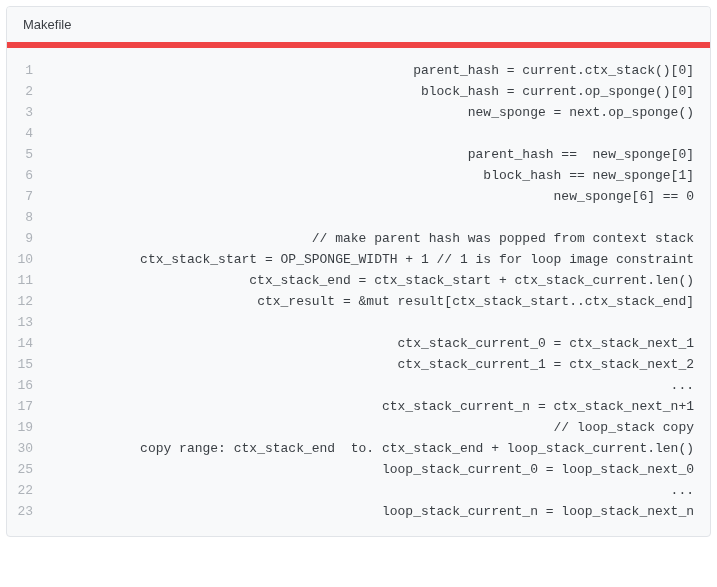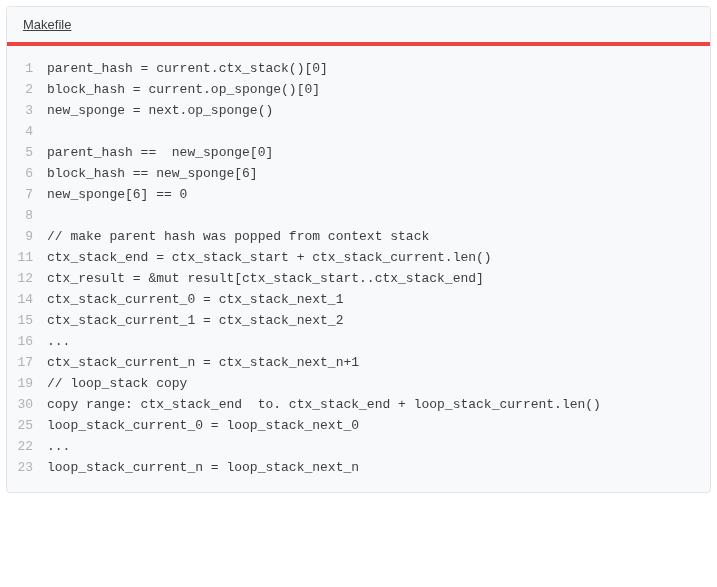--- a/index.html
+++ b/index.html
@@ -10,25 +10,24 @@
   }
   .code-block {
     border: 1px solid #e1e4e8;
     border-radius: 4px;
     background: #f8f9fa;
     width: 705px;
     overflow: hidden;
   }
   .code-header {
     padding: 10px 16px;
-    border-bottom: 4px solid #ef4444;
+    border-bottom: 6px solid #ef4444;
     font-size: 13px;
     color: #3b3f44;
     background: #f8f9fa;
-    text-decoration: underline;
   }
   .code-body {
     padding: 12px 0 14px 0;
     font-family: SFMono-Regular, Consolas, "Liberation Mono", Menlo, monospace;
     font-size: 13px;
     line-height: 21px;
     color: #3a3f44;
     overflow-x: auto;
   }
   .code-line {
@@ -39,41 +38,44 @@
     width: 40px;
     flex: 0 0 40px;
     text-align: right;
     color: #aeb3b9;
     padding-right: 14px;
     user-select: none;
   }
   .line-content {
     flex: 1;
     padding-right: 16px;
+    text-align: right;
   }
 </style>
 </head>
 <body>
 
 <div class="code-block">
   <div class="code-header">
     <span>Makefile</span>
   </div>
   <div class="code-body" id="code-body">
       <div class="code-line"><span class="line-num">1</span><span class="line-content">parent_hash = current.ctx_stack()[0]</span></div>
       <div class="code-line"><span class="line-num">2</span><span class="line-content">block_hash = current.op_sponge()[0]</span></div>
       <div class="code-line"><span class="line-num">3</span><span class="line-content">new_sponge = next.op_sponge()</span></div>
       <div class="code-line"><span class="line-num">4</span><span class="line-content"></span></div>
       <div class="code-line"><span class="line-num">5</span><span class="line-content">parent_hash ==  new_sponge[0]</span></div>
-      <div class="code-line"><span class="line-num">6</span><span class="line-content">block_hash == new_sponge[6]</span></div>
+      <div class="code-line"><span class="line-num">6</span><span class="line-content">block_hash == new_sponge[1]</span></div>
       <div class="code-line"><span class="line-num">7</span><span class="line-content">new_sponge[6] == 0</span></div>
       <div class="code-line"><span class="line-num">8</span><span class="line-content"></span></div>
       <div class="code-line"><span class="line-num">9</span><span class="line-content">// make parent hash was popped from context stack</span></div>
+      <div class="code-line"><span class="line-num">10</span><span class="line-content">ctx_stack_start = OP_SPONGE_WIDTH + 1 // 1 is for loop image constraint</span></div>
       <div class="code-line"><span class="line-num">11</span><span class="line-content">ctx_stack_end = ctx_stack_start + ctx_stack_current.len()</span></div>
       <div class="code-line"><span class="line-num">12</span><span class="line-content">ctx_result = &amp;mut result[ctx_stack_start..ctx_stack_end]</span></div>
+      <div class="code-line"><span class="line-num">13</span><span class="line-content"></span></div>
       <div class="code-line"><span class="line-num">14</span><span class="line-content">ctx_stack_current_0 = ctx_stack_next_1</span></div>
       <div class="code-line"><span class="line-num">15</span><span class="line-content">ctx_stack_current_1 = ctx_stack_next_2</span></div>
       <div class="code-line"><span class="line-num">16</span><span class="line-content">...</span></div>
       <div class="code-line"><span class="line-num">17</span><span class="line-content">ctx_stack_current_n = ctx_stack_next_n+1</span></div>
       <div class="code-line"><span class="line-num">19</span><span class="line-content">// loop_stack copy</span></div>
       <div class="code-line"><span class="line-num">30</span><span class="line-content">copy range: ctx_stack_end  to. ctx_stack_end + loop_stack_current.len()</span></div>
       <div class="code-line"><span class="line-num">25</span><span class="line-content">loop_stack_current_0 = loop_stack_next_0</span></div>
       <div class="code-line"><span class="line-num">22</span><span class="line-content">...</span></div>
       <div class="code-line"><span class="line-num">23</span><span class="line-content">loop_stack_current_n = loop_stack_next_n</span></div>
     </div>

